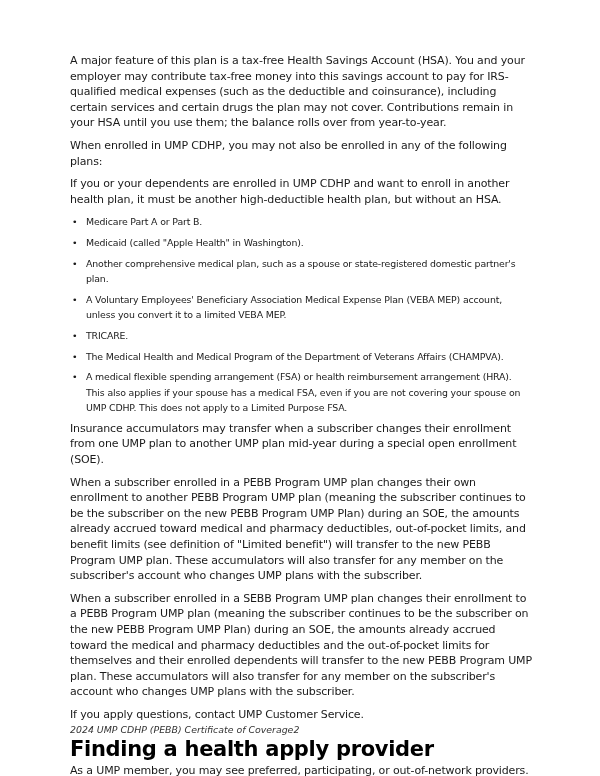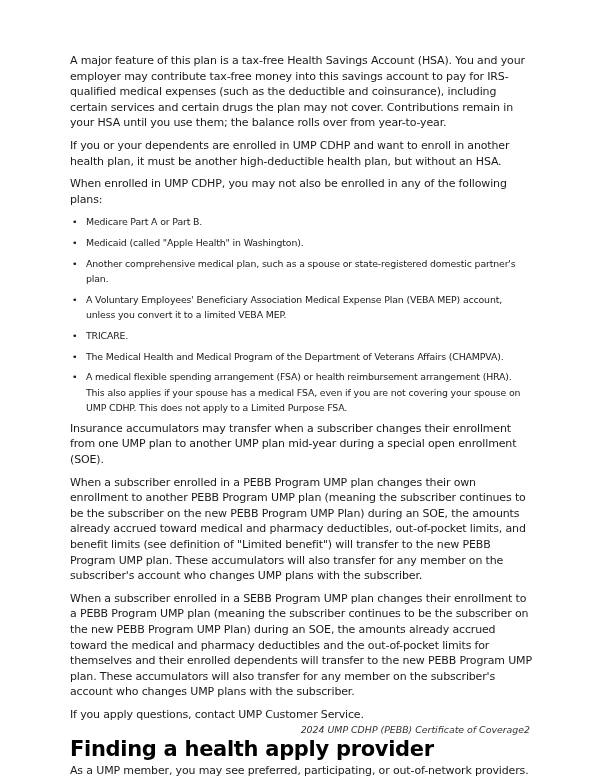--- a/index.html
+++ b/index.html
@@ -19,30 +19,30 @@
     }
     li .bullet { position: absolute; left: 2px; top: 0; }
     h2 {
       font-family: "DejaVu Sans", sans-serif; font-weight: bold;
       font-size: 21px; line-height: 24px; margin: 14px 0 2px 0; color: #000;
       letter-spacing: -0.3px;
     }
     .footer {
       position: absolute; left: 70px; top: 724px; width: 460px;
       font-size: 9.4px; font-style: italic; color: #333;
-      display: flex; justify-content: flex-end;
+      display: flex; justify-content: flex-start;
     }
   </style>
 </head>
 <body>
 
 <div class="page">
   <p>A major feature of this plan is a tax-free Health Savings Account (HSA). You and your employer may contribute tax-free money into this savings account to pay for IRS-qualified medical expenses (such as the deductible and coinsurance), including certain services and certain drugs the plan may not cover. Contributions remain in your HSA until you use them; the balance rolls over from year-to-year.</p>
+  <p>When enrolled in UMP CDHP, you may not also be enrolled in any of the following plans:</p>
   <p>If you or your dependents are enrolled in UMP CDHP and want to enroll in another health plan, it must be another high-deductible health plan, but without an HSA.</p>
-  <p>When enrolled in UMP CDHP, you may not also be enrolled in any of the following plans:</p>
 
   <ul>
     <li><span class="bullet">•</span><span>Medicare Part A or Part B.</span></li>
     <li><span class="bullet">•</span><span>Medicaid (called "Apple Health" in Washington).</span></li>
     <li><span class="bullet">•</span><span>Another comprehensive medical plan, such as a spouse or state-registered domestic partner's plan.</span></li>
     <li><span class="bullet">•</span><span>A Voluntary Employees' Beneficiary Association Medical Expense Plan (VEBA MEP) account, unless you convert it to a limited VEBA MEP.</span></li>
     <li><span class="bullet">•</span><span>TRICARE.</span></li>
     <li><span class="bullet">•</span><span>The Medical Health and Medical Program of the Department of Veterans Affairs (CHAMPVA).</span></li>
     <li><span class="bullet">•</span><span>A medical flexible spending arrangement (FSA) or health reimbursement arrangement (HRA). This also applies if your spouse has a medical FSA, even if you are not covering your spouse on UMP CDHP. This does not apply to a Limited Purpose FSA.</span></li>
   </ul>

